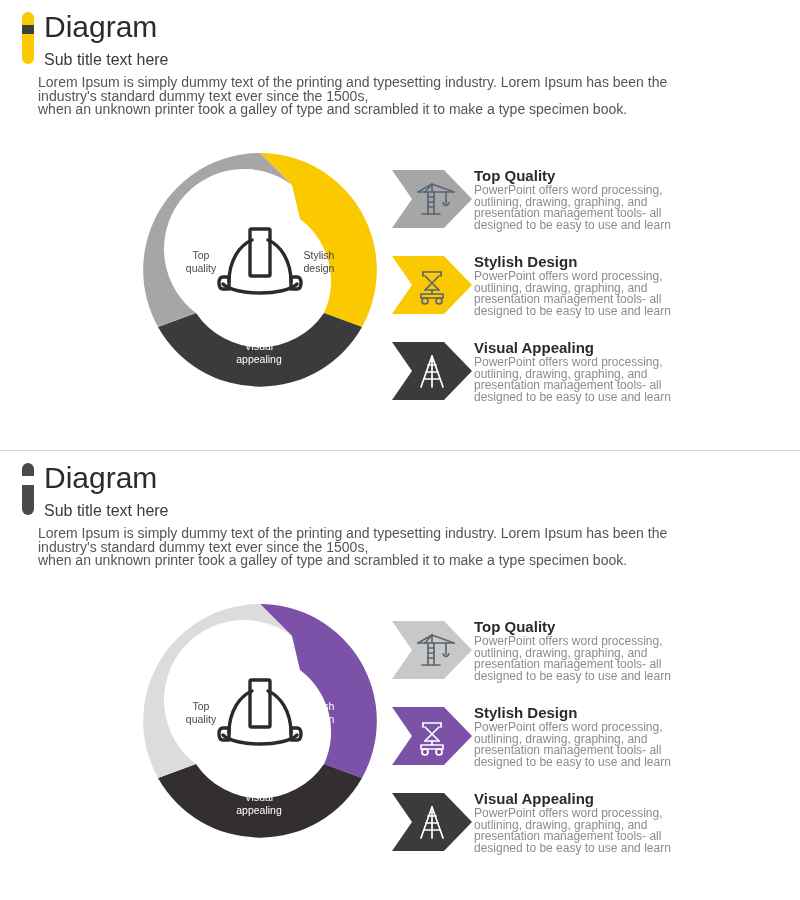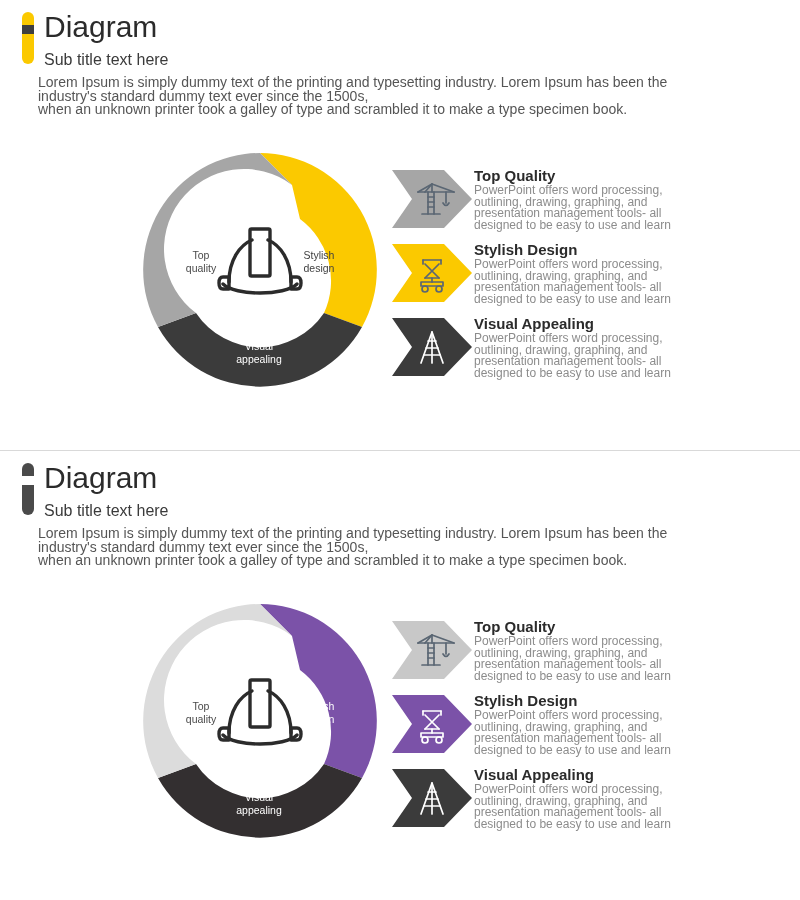--- a/index.html
+++ b/index.html
@@ -69,21 +69,21 @@
   .seg-label {
     font-family: "Liberation Sans", sans-serif;
     font-size: 10.5px;
     font-weight: 400;
     text-anchor: middle;
   }
 
   
   .list { position: absolute; left: 392px; top: 166px; width: 300px; }
   .row { position: relative; height: 66px; }
-  .row + .row { margin-top: 8px; }
+  .row + .row { margin-top: 20px; }
   .chev { position: absolute; left: 0; top: 4px; width: 80px; height: 58px; }
   .chev svg { display: block; }
   .rtext { position: absolute; left: 82px; top: 2px; width: 208px; }
   .rhead {
     font-size: 15px;
     font-weight: 700;
     color: #2b2b2b;
     line-height: 15px;
     margin-bottom: 2px;
   }

